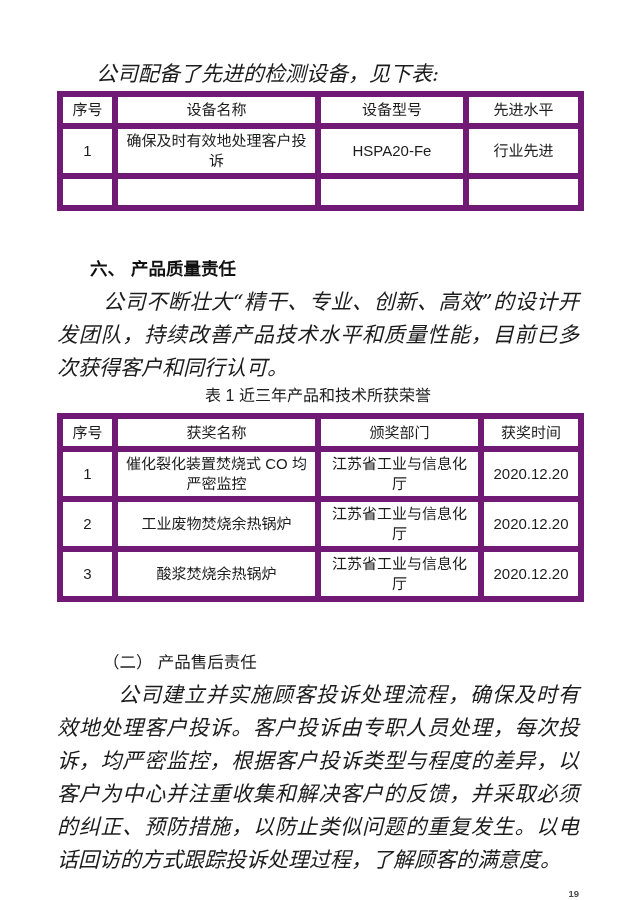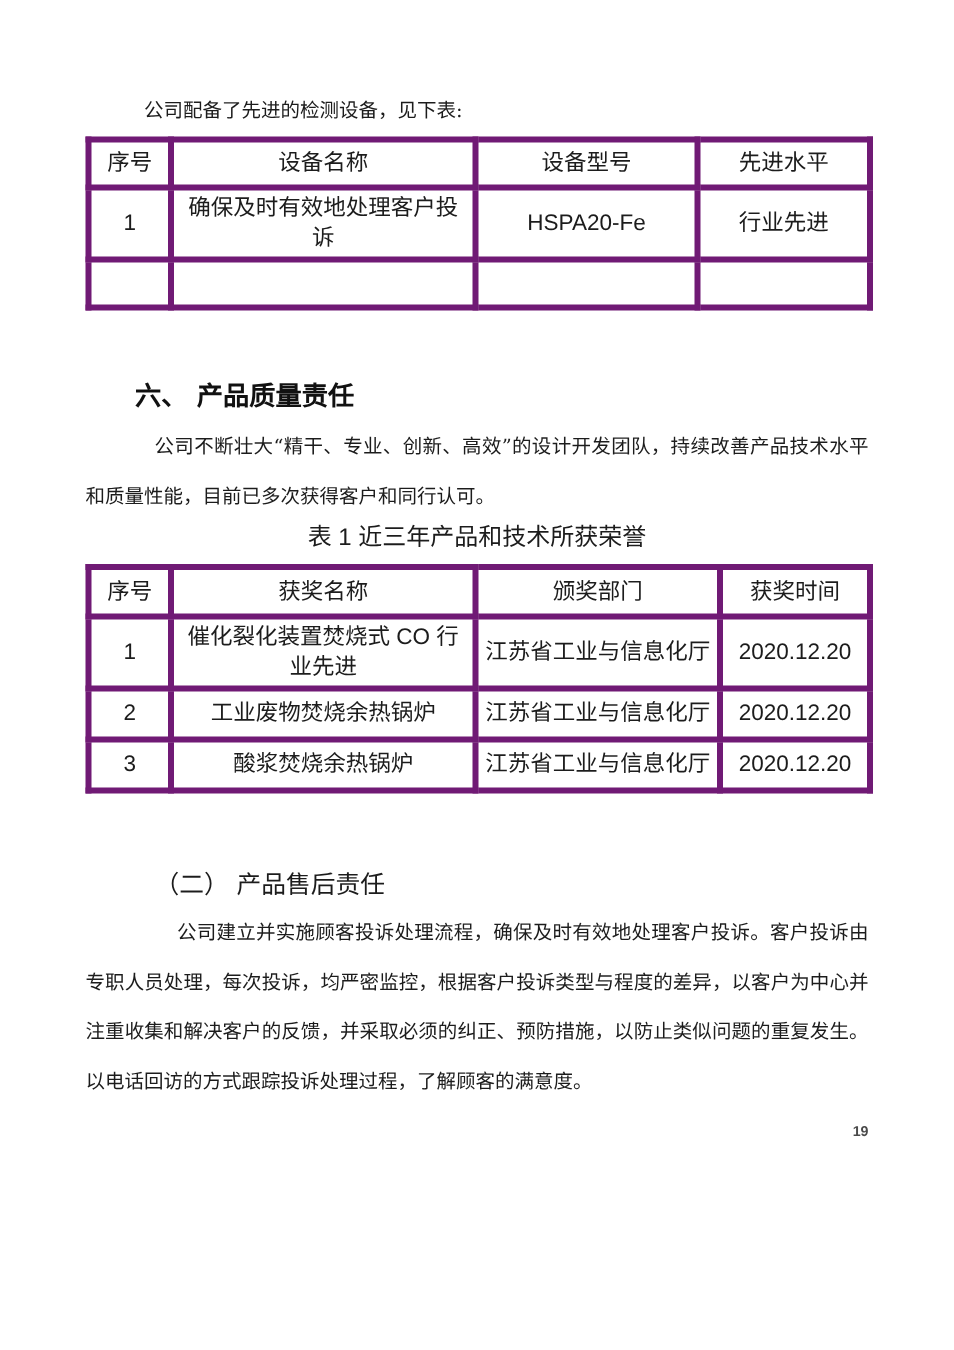--- a/index.html
+++ b/index.html
@@ -11,24 +11,25 @@
     font-family: "DejaVu Serif", "Liberation Serif", serif;
   }
   .page {
     width: 636px; height: 900px;
     padding: 58px 57px 0 57px;
     position: relative;
     overflow: hidden;
   }
   
   .para {
-    font-size: 13px;
+    font-size: 21px;
     line-height: 33px;
     margin: 0;
     text-align: justify;
+    font-style: italic;
   }
   .intro-para   { text-indent: 39px; }
   .sub1-para    { text-indent: 46px; }
   .sub2-para    { text-indent: 61px; }
   
   .caption {
     font-family: "Liberation Sans", "DejaVu Sans", sans-serif;
     font-size: 16px;
     text-align: center;
     color: #1c1c1c;
@@ -38,21 +39,21 @@
   
   table {
     border-collapse: collapse;
     table-layout: fixed;
     width: 521px;
     font-family: "Liberation Sans", "DejaVu Sans", sans-serif;
     font-size: 15px;
     color: #1c1c1c;
   }
   th, td {
-    border: 4px solid #701a75;
+    border: 6px solid #701a75;
     text-align: center;
     vertical-align: middle;
     padding: 2px 4px;
     font-weight: normal;
     line-height: 20px;
   }
   .t2 tr { height: 32px; }
   .t3 tr.hrow  { height: 33px; }
   .t3 tr.row1  { height: 44px; }
   .t3 tr.rowN  { height: 34px; }
@@ -135,21 +136,21 @@
     </colgroup>
     <tbody>
         <tr class="hrow">
       <th>序号</th>
       <th>获奖名称</th>
       <th>颁奖部门</th>
       <th>获奖时间</th>
     </tr>
     <tr class="row1">
       <td>1</td>
-      <td>催化裂化装置焚烧式 CO 行业先进</td>
+      <td>催化裂化装置焚烧式 CO 均严密监控</td>
       <td>江苏省工业与信息化厅</td>
       <td>2020.12.20</td>
     </tr>
     <tr class="rowN">
       <td>2</td>
       <td>工业废物焚烧余热锅炉</td>
       <td>江苏省工业与信息化厅</td>
       <td>2020.12.20</td>
     </tr>
     <tr class="rowN">

